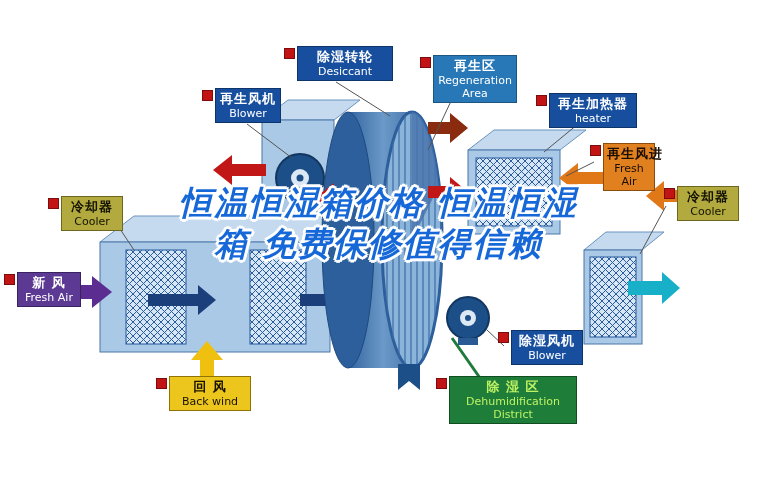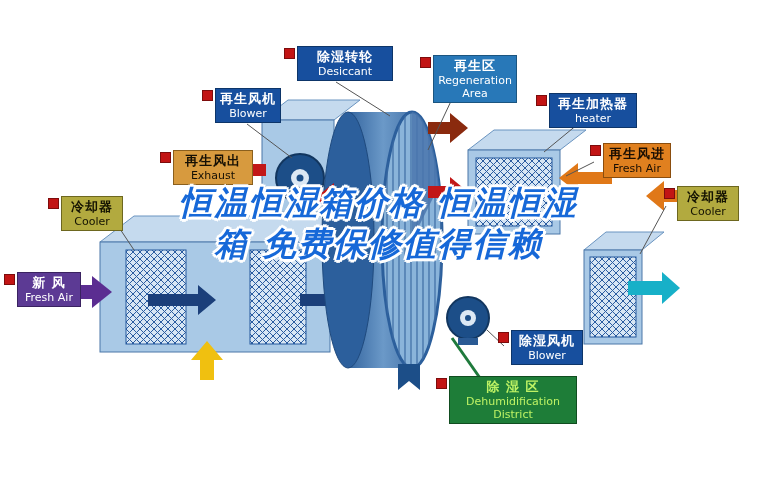--- a/index.html
+++ b/index.html
@@ -154,31 +154,24 @@
   </div>
 
   <div class="label-group" style="left:536px;top:93px">
     <span class="marker"></span>
     <div class="box c-blue" style="width:88px">
       <span class="zh">再生加热器</span>
       <span class="en">heater</span>
     </div>
   </div>
 
-  <div class="label-group" style="left:160px;top:150px">
-    <span class="marker"></span>
-    <div class="box c-tan" style="width:80px">
-      <span class="zh">再生风出</span>
-      <span class="en">Exhaust</span>
-    </div>
-  </div>
 
   <div class="label-group" style="left:590px;top:143px">
     <span class="marker"></span>
-    <div class="box c-orange" style="width:68px">
+    <div class="box c-orange" style="width:52px">
       <span class="zh">再生风进</span>
       <span class="en">Fresh Air</span>
     </div>
   </div>
 
   <div class="label-group" style="left:48px;top:196px">
     <span class="marker"></span>
     <div class="box c-olive" style="width:62px">
       <span class="zh">冷却器</span>
       <span class="en">Cooler</span>
@@ -195,20 +188,27 @@
 
   <div class="label-group" style="left:4px;top:272px">
     <span class="marker"></span>
     <div class="box c-purple" style="width:64px">
       <span class="zh">新 风</span>
       <span class="en">Fresh Air</span>
     </div>
   </div>
 
 
+  <div class="label-group" style="left:156px;top:376px">
+    <span class="marker"></span>
+    <div class="box c-yellow" style="width:82px">
+      <span class="zh">回  风</span>
+      <span class="en">Back wind</span>
+    </div>
+  </div>
 
   <div class="label-group" style="left:498px;top:330px">
     <span class="marker"></span>
     <div class="box c-blue" style="width:72px">
       <span class="zh">除湿风机</span>
       <span class="en">Blower</span>
     </div>
   </div>
 
   <div class="label-group" style="left:436px;top:376px">

